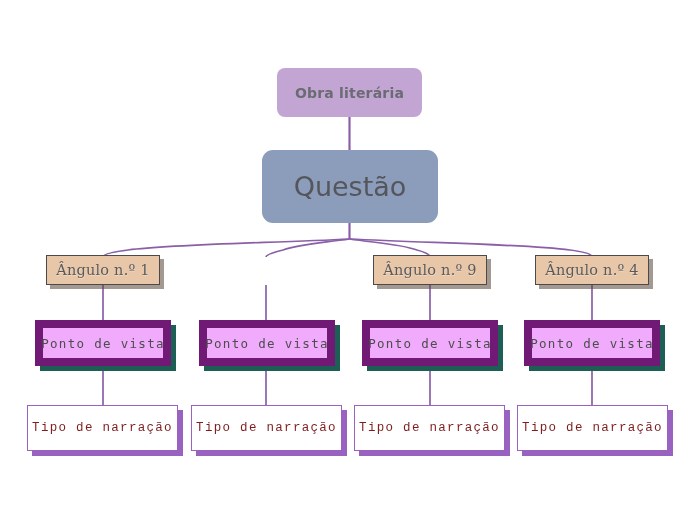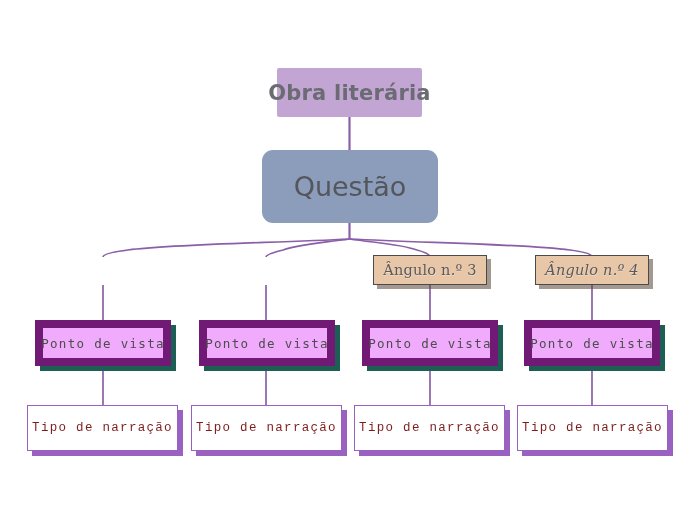--- a/index.html
+++ b/index.html
@@ -39,23 +39,23 @@
     white-space: nowrap;
   }
 
   
   .node-root {
     left: 277px;
     top: 68px;
     width: 145px;
     height: 49px;
     background: #c3a5d4;
-    border-radius: 2px;
+    border-radius: 8px;
     color: #6b6b73;
-    font-size: 21px;
+    font-size: 14px;
     font-weight: bold;
     letter-spacing: 0.2px;
     font-family: "DejaVu Sans", sans-serif;
   }
 
   
   .node-question {
     left: 262px;
     top: 150px;
     width: 176px;
@@ -132,22 +132,23 @@
     <line x1="103" y1="368" x2="103" y2="406" stroke="#8a5fa8" stroke-width="1.7"></line>
     <line x1="266" y1="368" x2="266" y2="406" stroke="#8a5fa8" stroke-width="1.7"></line>
     <line x1="430" y1="368" x2="430" y2="406" stroke="#8a5fa8" stroke-width="1.7"></line>
     <line x1="592" y1="368" x2="592" y2="406" stroke="#8a5fa8" stroke-width="1.7"></line>
   </svg>
 
   <div class="node node-root">Obra literária</div>
 
   <div class="node node-question">Questão</div>
 
-  <div class="node node-angle" style="left:373px; width:114px;">Ângulo n.º 3</div>
-  <div class="node node-angle" style="left:535px; width:114px;font-style:italic;">Ângulo n.º 4</div>
+  <div class="node node-angle" style="left:46px;  width:114px;">Ângulo n.º 1</div>
+  <div class="node node-angle" style="left:373px; width:114px;">Ângulo n.º 9</div>
+  <div class="node node-angle" style="left:535px; width:114px;">Ângulo n.º 4</div>
 
   <div class="node node-view" style="left:35px;  width:136px;">Ponto de vista</div>
   <div class="node node-view" style="left:199px; width:136px;">Ponto de vista</div>
   <div class="node node-view" style="left:362px; width:136px;">Ponto de vista</div>
   <div class="node node-view" style="left:524px; width:136px;">Ponto de vista</div>
 
   <div class="node node-narration" style="left:27px;  width:151px;">Tipo de narração</div>
   <div class="node node-narration" style="left:191px; width:151px;">Tipo de narração</div>
   <div class="node node-narration" style="left:354px; width:151px;">Tipo de narração</div>
   <div class="node node-narration" style="left:517px; width:151px;">Tipo de narração</div>

